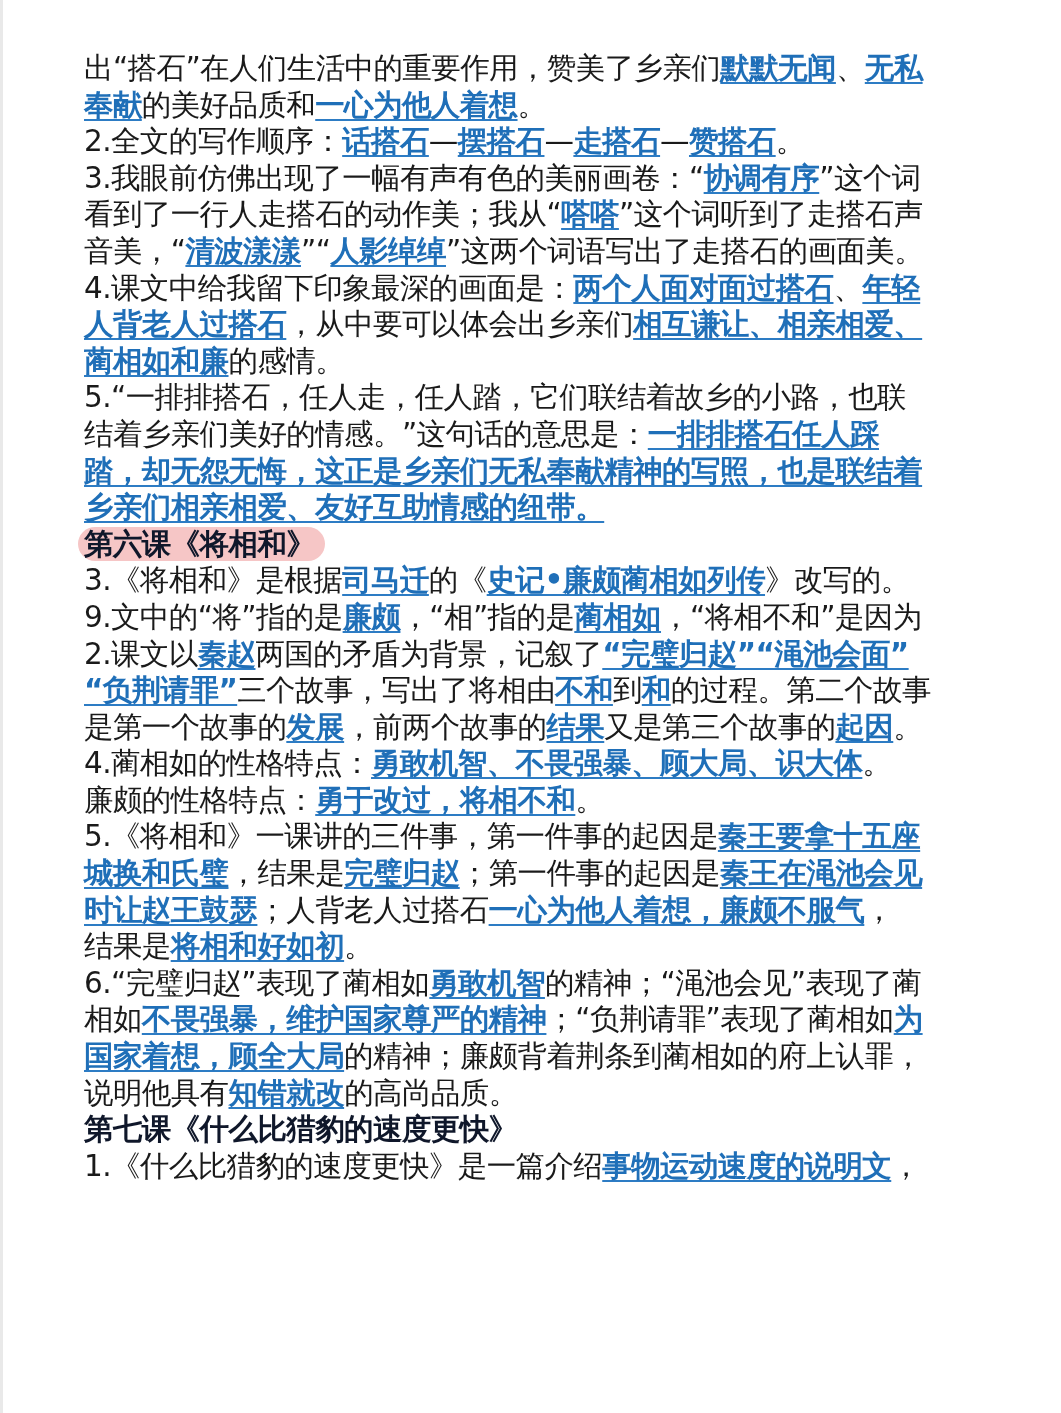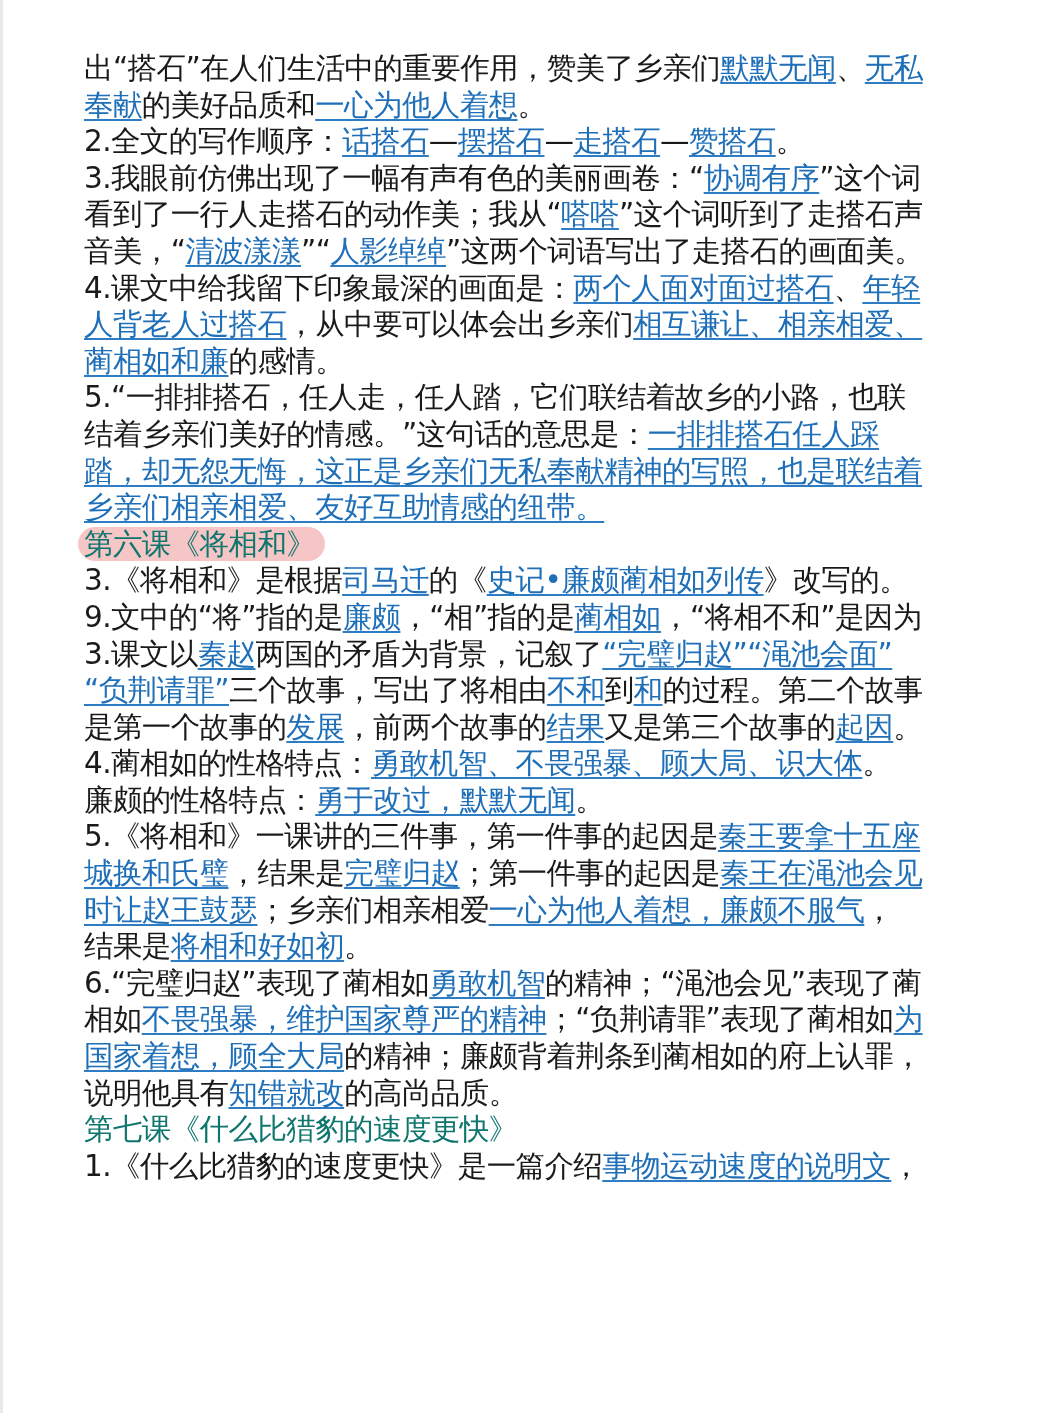--- a/index.html
+++ b/index.html
@@ -7,25 +7,25 @@
     width: 1061px; height: 1413px; overflow: hidden; position: relative;
     font-family: "DejaVu Sans", "Liberation Sans", sans-serif;
     color: #1a1a1a;
   }
   .page { position: absolute; left: 84px; top: 50px; width: 915px; }
   .line {
     font-size: 29.5px; line-height: 36.6px; height: 36.6px;
     white-space: nowrap; letter-spacing: -0.6px; overflow: visible;
   }
   .hl {
-    color: #1f6fb8; font-weight: normal;
+    color: #1f6fb8; font-weight: bold;
     text-decoration: underline; text-decoration-color: #2d7cc4;
     text-decoration-thickness: 2px; text-underline-offset: 4px;
   }
-  .heading { font-weight: normal; color: #0f766e; }
+  .heading { font-weight: bold; color: #0f172a; }
   .pill {
     display: inline-block; background: #f6c6c6; border-radius: 18px;
     padding: 0 10px 0 6px; margin-left: -6px; line-height: 34px;
   }
   .edge-left { position: absolute; left: 0; top: 0; width: 3px; height: 1413px; background: #e9e9e9; }
 </style>
 </head>
 <body>
 
 <div class="edge-left"></div>
@@ -39,28 +39,28 @@
     <div class="line"><span>4.课文中给我留下印象最深的画面是：</span><span class="hl">两个人面对面过搭石</span><span>、</span><span class="hl">年轻</span></div>
     <div class="line"><span class="hl">人背老人过搭石</span><span>，从中要可以体会出乡亲们</span><span class="hl">相互谦让、相亲相爱、</span></div>
     <div class="line"><span class="hl">蔺相如和廉</span><span>的感情。</span></div>
     <div class="line"><span>5.“一排排搭石，任人走，任人踏，它们联结着故乡的小路，也联</span></div>
     <div class="line"><span>结着乡亲们美好的情感。”这句话的意思是：</span><span class="hl">一排排搭石任人踩</span></div>
     <div class="line"><span class="hl">踏，却无怨无悔，这正是乡亲们无私奉献精神的写照，也是联结着</span></div>
     <div class="line"><span class="hl">乡亲们相亲相爱、友好互助情感的纽带。</span></div>
     <div class="line"><span class="pill"><span class="heading">第六课《将相和》</span></span></div>
     <div class="line"><span>3.《将相和》是根据</span><span class="hl">司马迁</span><span>的《</span><span class="hl">史记•廉颇蔺相如列传</span><span>》改写的。</span></div>
     <div class="line"><span>9.文中的“将”指的是</span><span class="hl">廉颇</span><span>，“相”指的是</span><span class="hl">蔺相如</span><span>，“将相不和”是因为</span></div>
-    <div class="line"><span>3.课文以</span><span class="hl">秦赵</span><span>两国的矛盾为背景，记叙了</span><span class="hl">“完璧归赵”“渑池会面”</span></div>
+    <div class="line"><span>2.课文以</span><span class="hl">秦赵</span><span>两国的矛盾为背景，记叙了</span><span class="hl">“完璧归赵”“渑池会面”</span></div>
     <div class="line"><span class="hl">“负荆请罪”</span><span>三个故事，写出了将相由</span><span class="hl">不和</span><span>到</span><span class="hl">和</span><span>的过程。第二个故事</span></div>
     <div class="line"><span>是第一个故事的</span><span class="hl">发展</span><span>，前两个故事的</span><span class="hl">结果</span><span>又是第三个故事的</span><span class="hl">起因</span><span>。</span></div>
     <div class="line"><span>4.蔺相如的性格特点：</span><span class="hl">勇敢机智、不畏强暴、顾大局、识大体</span><span>。</span></div>
-    <div class="line"><span>廉颇的性格特点：</span><span class="hl">勇于改过，默默无闻</span><span>。</span></div>
+    <div class="line"><span>廉颇的性格特点：</span><span class="hl">勇于改过，将相不和</span><span>。</span></div>
     <div class="line"><span>5.《将相和》一课讲的三件事，第一件事的起因是</span><span class="hl">秦王要拿十五座</span></div>
     <div class="line"><span class="hl">城换和氏璧</span><span>，结果是</span><span class="hl">完璧归赵</span><span>；第一件事的起因是</span><span class="hl">秦王在渑池会见</span></div>
-    <div class="line"><span class="hl">时让赵王鼓瑟</span><span>；乡亲们相亲相爱</span><span class="hl">一心为他人着想，廉颇不服气</span><span>，</span></div>
+    <div class="line"><span class="hl">时让赵王鼓瑟</span><span>；人背老人过搭石</span><span class="hl">一心为他人着想，廉颇不服气</span><span>，</span></div>
     <div class="line"><span>结果是</span><span class="hl">将相和好如初</span><span>。</span></div>
     <div class="line"><span>6.“完璧归赵”表现了蔺相如</span><span class="hl">勇敢机智</span><span>的精神；“渑池会见”表现了蔺</span></div>
     <div class="line"><span>相如</span><span class="hl">不畏强暴，维护国家尊严的精神</span><span>；“负荆请罪”表现了蔺相如</span><span class="hl">为</span></div>
     <div class="line"><span class="hl">国家着想，顾全大局</span><span>的精神；廉颇背着荆条到蔺相如的府上认罪，</span></div>
     <div class="line"><span>说明他具有</span><span class="hl">知错就改</span><span>的高尚品质。</span></div>
     <div class="line"><span class="heading">第七课《什么比猎豹的速度更快》</span></div>
     <div class="line"><span>1.《什么比猎豹的速度更快》是一篇介绍</span><span class="hl">事物运动速度的说明文</span><span>，</span></div>
   </div>
 
 </body></html>

